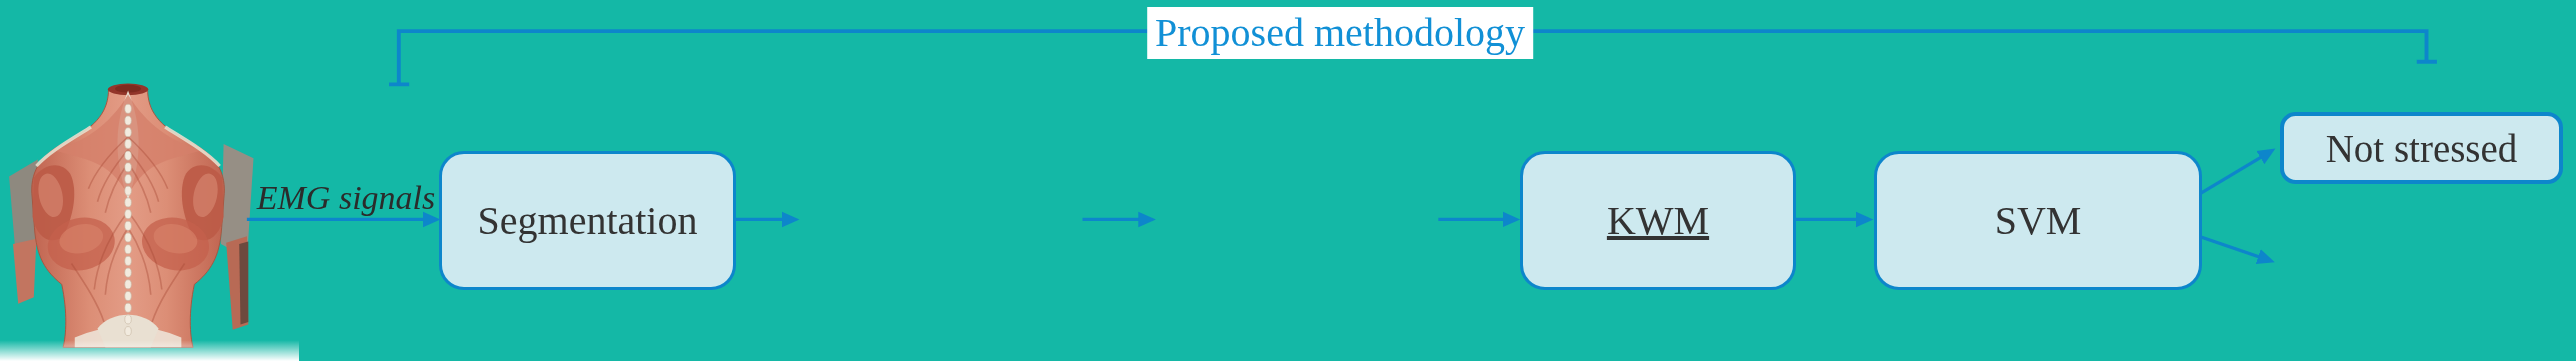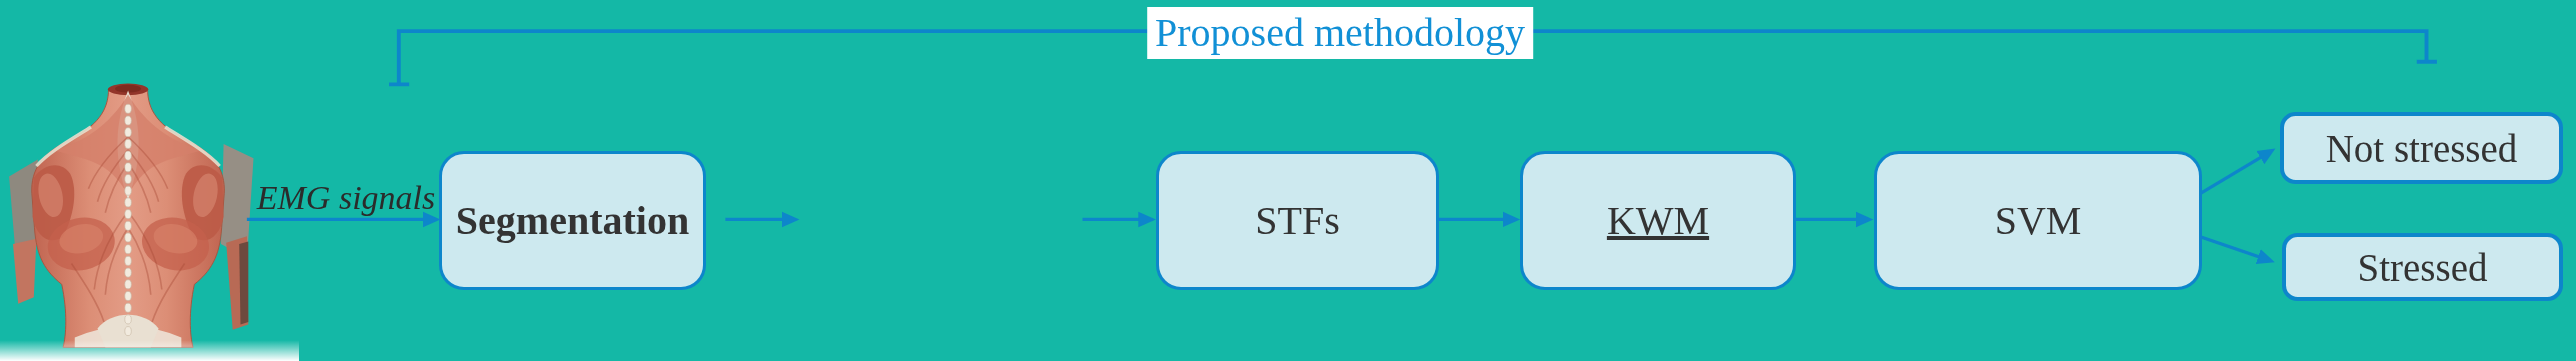--- a/index.html
+++ b/index.html
@@ -42,21 +42,21 @@
     background:var(--fill);
     border:4.6px solid var(--accent);
     border-radius:15.6px;
     display:flex;
     align-items:center;
     justify-content:center;
     color:var(--label);
     font-size:39px;
     white-space:nowrap;
   }
-  #box-segmentation {left:439px; width:267px;font-weight:bold;}
+  #box-segmentation {left:439px; width:297px;}
   #box-normalization{left:799px;width:283px;}
   #box-stfs         {left:1156px;width:283px;}
   #box-kwm          {left:1520px;width:276px;text-decoration:underline;}
   #box-svm          {left:1874px;width:328px;}
   #box-notstressed  {left:2280px;top:112px;width:283px;height:72px;}
   #box-stressed     {left:2282px;top:233px;width:281px;height:68px;}
   #title{
     position:absolute;
     left:1340px;top:6.5px;
     transform:translateX(-50%);
@@ -193,21 +193,19 @@
 
     <path class="ln" d="M 3320,338 L 3492,235" marker-end="url(#arr)"></path>
     <path class="ln" d="M 3320,342 L 3490,400" marker-end="url(#arr)"></path>
   </svg>
 
   <div id="title">Proposed methodology</div>
 
   <div id="emg-label">EMG signals</div>
 
   <div class="box" id="box-segmentation">Segmentation</div>
-  <div class="box" id="box-stfs">STFs</div>
   <div class="box" id="box-kwm">KWM</div>
   <div class="box" id="box-svm">SVM</div>
 
   <div class="outcome" id="box-notstressed">Not stressed</div>
-  <div class="outcome" id="box-stressed">Stressed</div>
 
 </div>
 
 
 </body></html>

